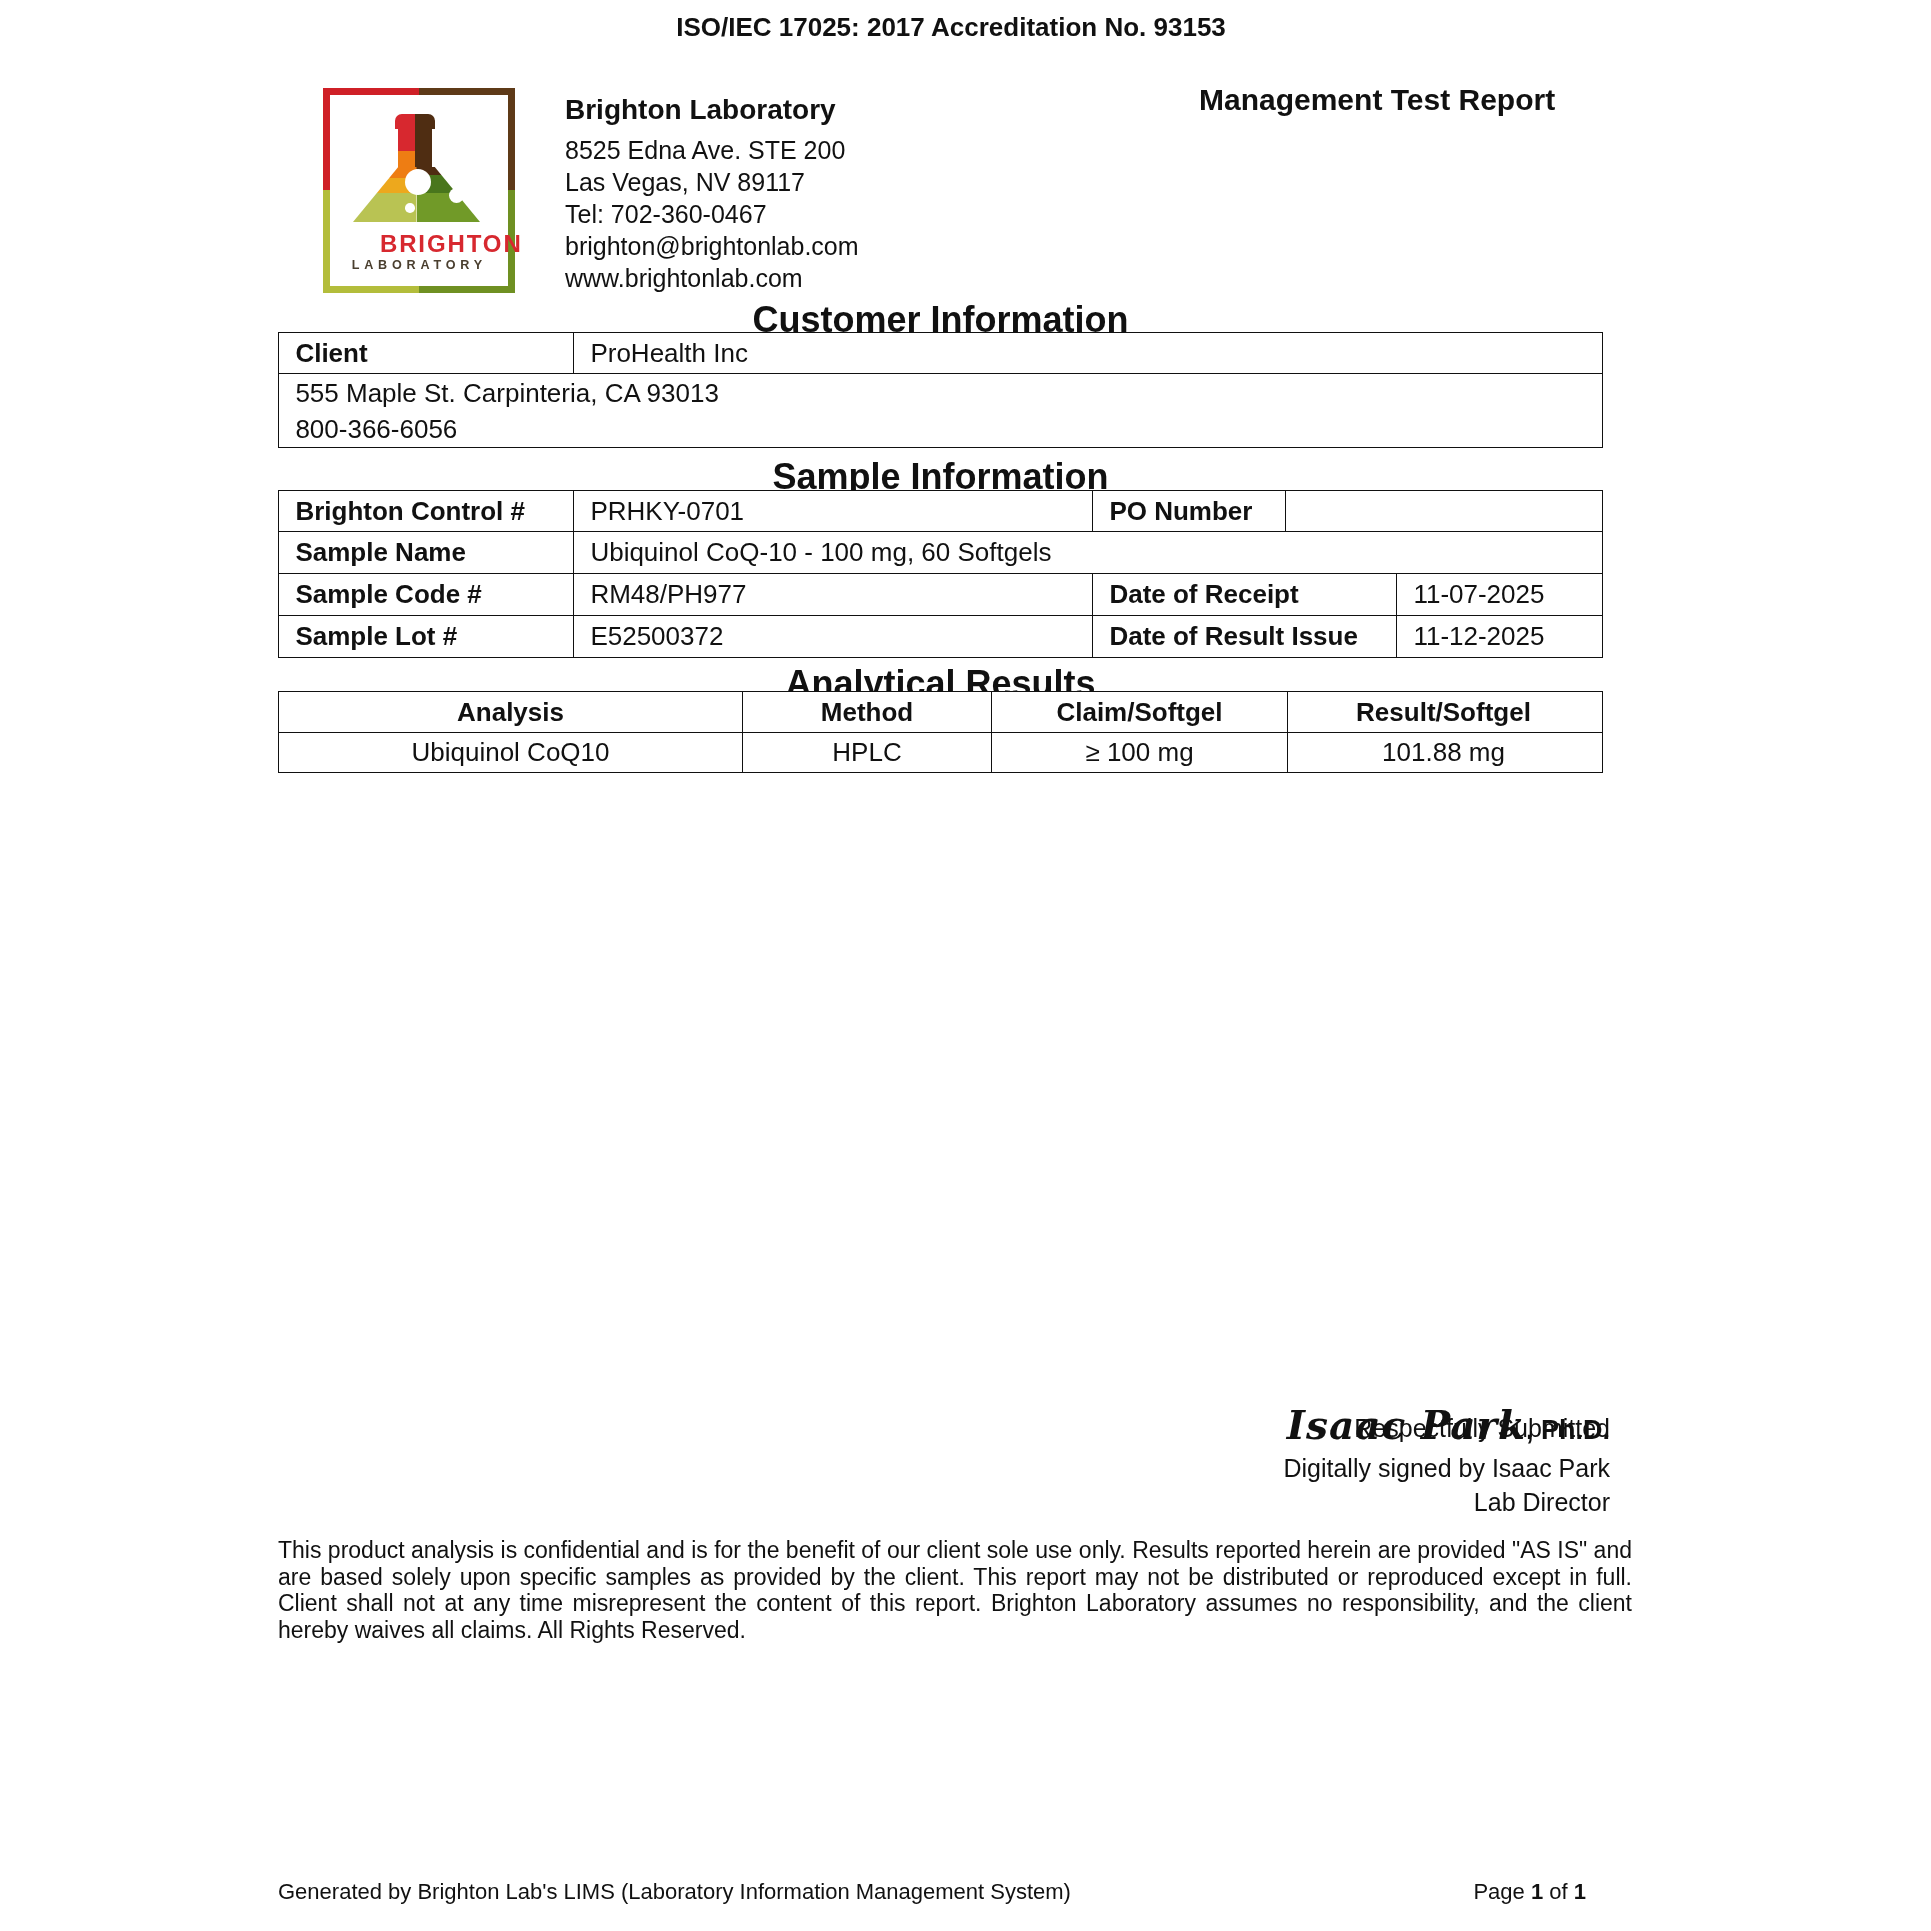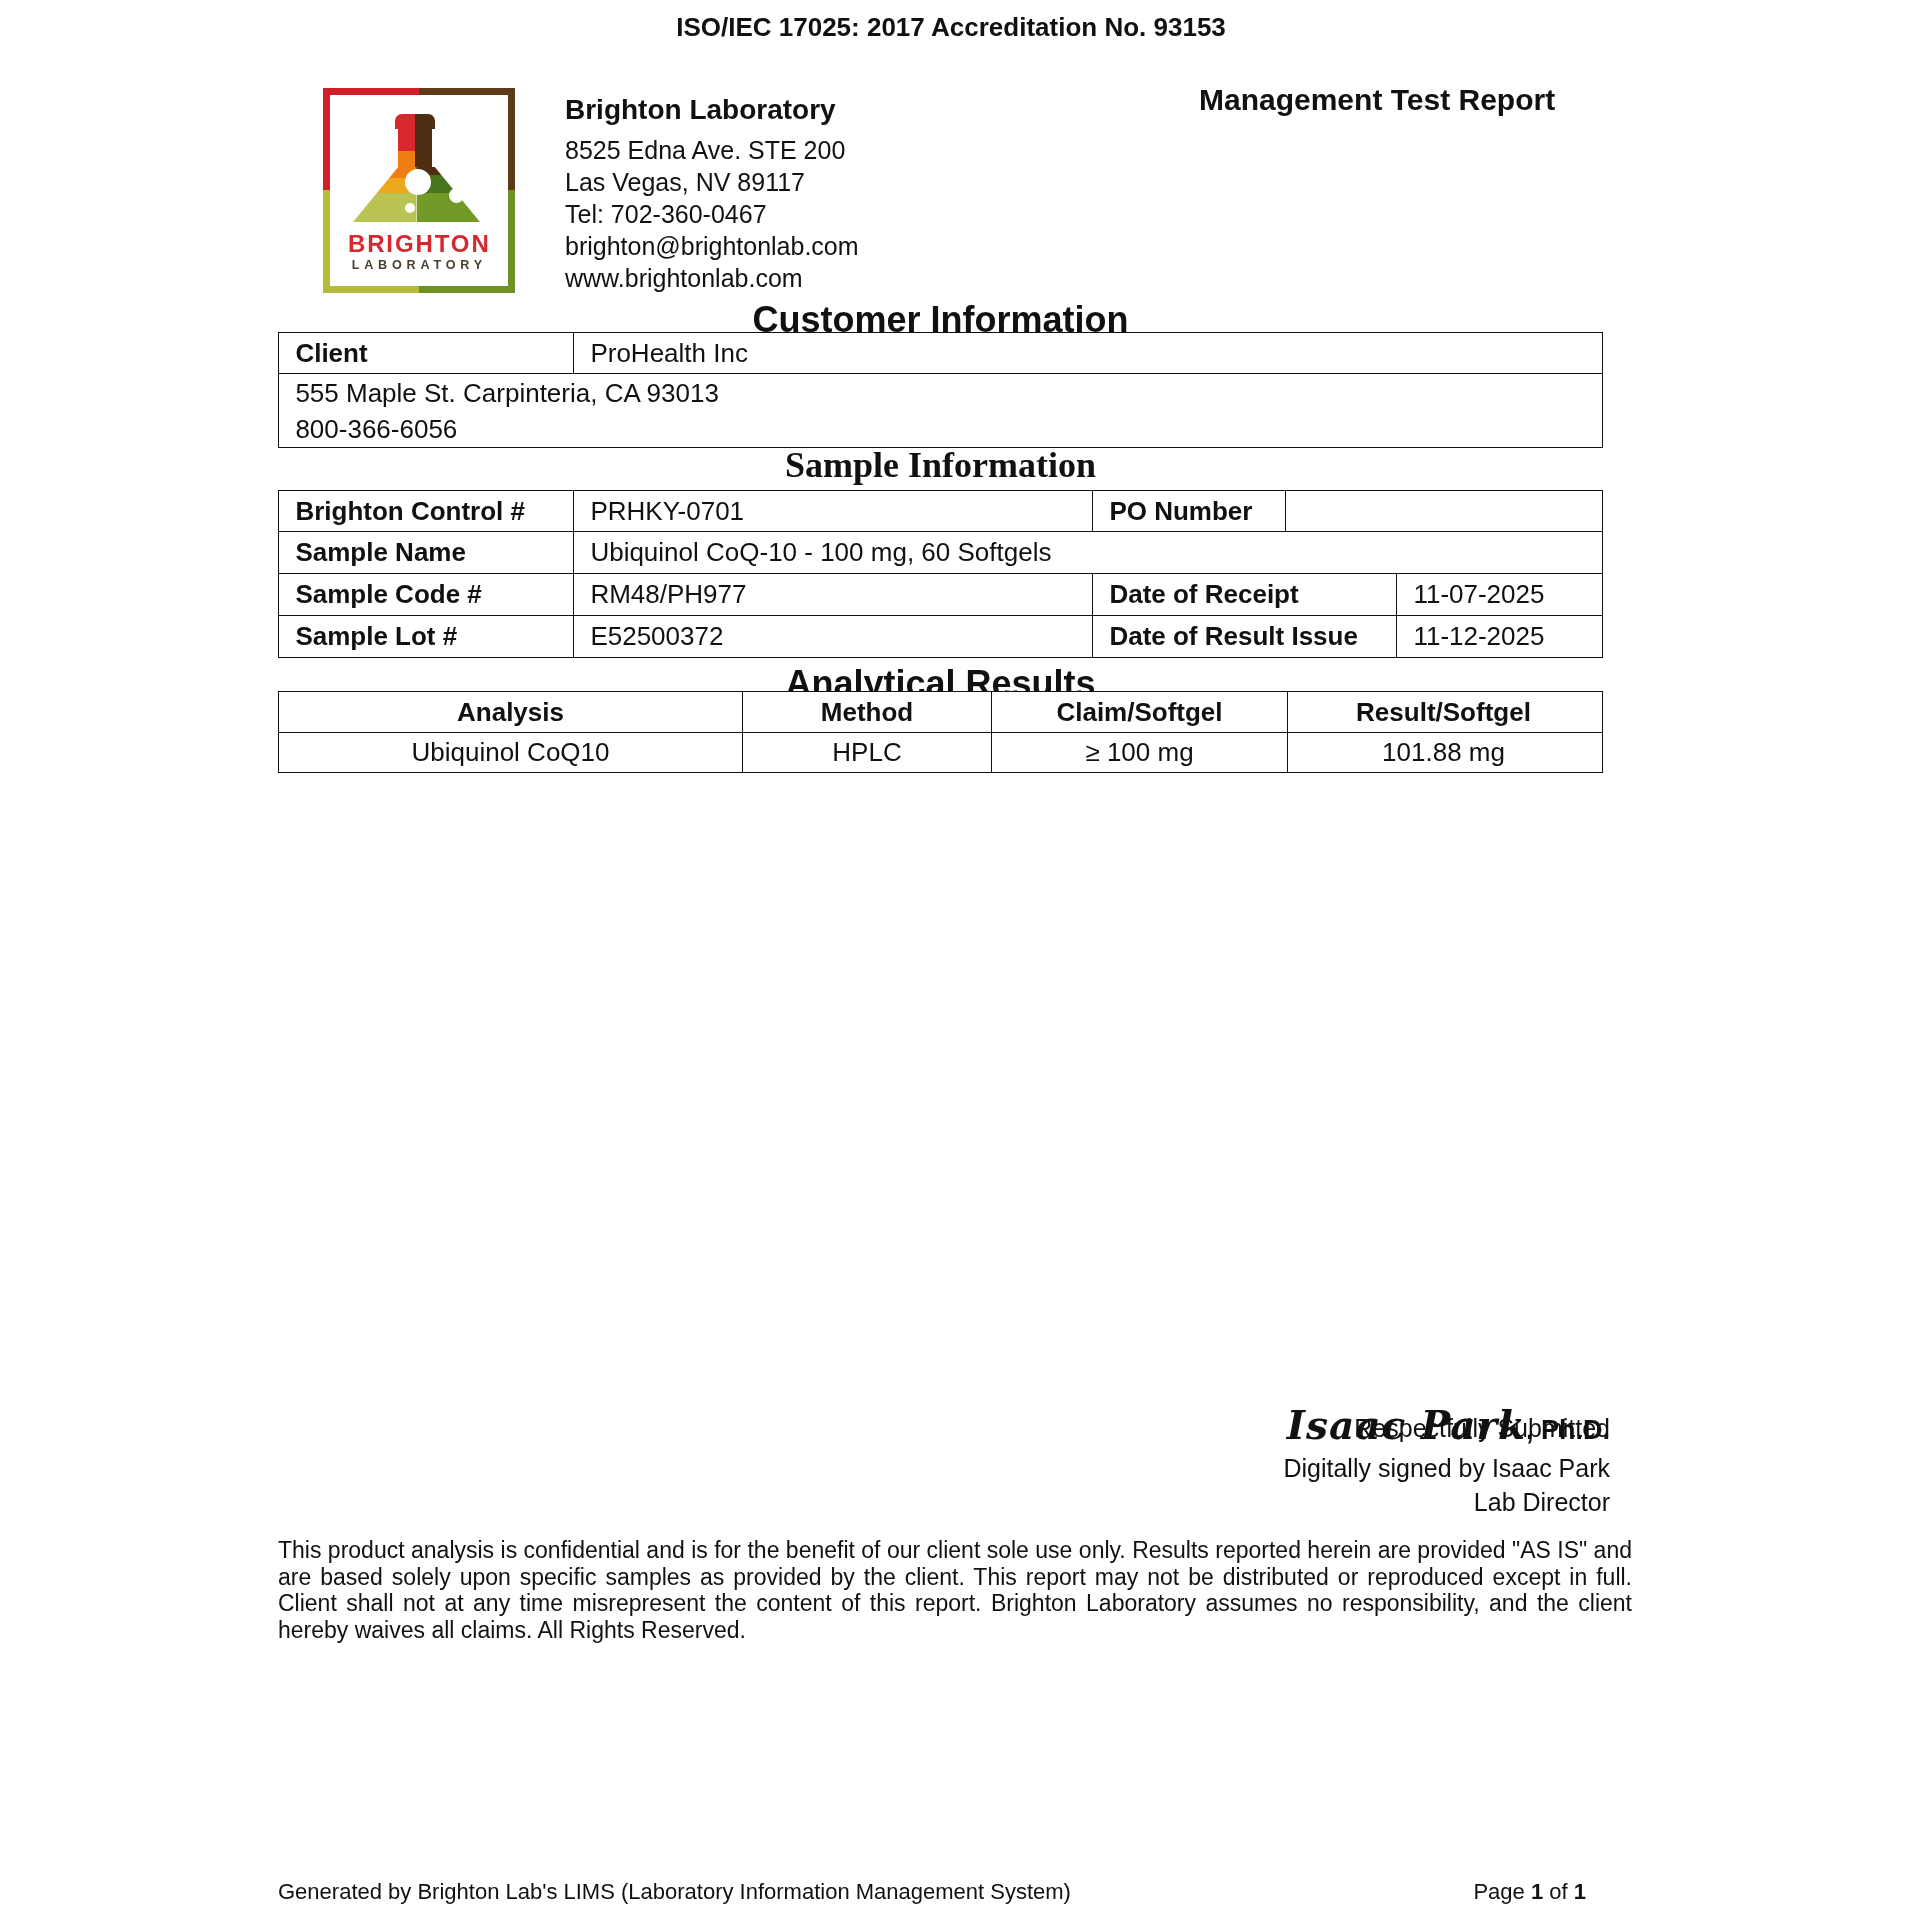--- a/index.html
+++ b/index.html
@@ -27,31 +27,31 @@
     background-size:50% 100%,50% 100%; background-position:0 0,100% 0; background-repeat:no-repeat; }
   .flask-cone { position:absolute; left:30px; top:79px; width:127px; height:55px;
     clip-path:polygon(35.6% 0,64.4% 0,100% 100%,0 100%);
     background-image:linear-gradient(180deg,#ee7d13 0 20%,#eda81d 20% 47%,#b9c353 47% 100%),linear-gradient(180deg,#4f2d12 0 14%,#49761c 14% 47%,#719a28 47% 100%);
     background-size:50% 100%,50% 100%; background-position:0 0,100% 0; background-repeat:no-repeat; }
   .bub { position:absolute; background:#fff; border-radius:50%; }
   .b1 { left:82px; top:81px; width:26px; height:26px; }
   .b2 { left:126px; top:100px; width:15.4px; height:15.4px; }
   .b3 { left:82px; top:115px; width:9.7px; height:9.7px; }
   .logo-brand { position:absolute; left:6.8px; top:142px; width:179px; text-align:center;
-    font-size:24px; font-weight:bold; letter-spacing:1.9px; color:#d7282f; }
+    font-size:24px; font-weight:bold; letter-spacing:1.9px; color:#d7282f;padding-left:32px; }
   .logo-sub { position:absolute; left:6.8px; top:170px; width:179px; text-align:center;
     font-size:12.6px; font-weight:bold; letter-spacing:4.8px; color:#4a3f2f; }
   
   .lab-name { position:absolute; left:565px; top:94px; font-size:28px; font-weight:bold; }
   .lab-address { position:absolute; left:565px; top:134px; font-size:25px; line-height:32px; }
   
   .section-heading { position:absolute; left:278px; width:1325px; text-align:center;
     font-size:36px; font-weight:bold; }
   .h-customer { top:299px; }
-  .h-sample   { top:444px;font-family:Liberation Serif, serif; }
+  .h-sample   { top:456px; }
   .h-results  { top:663px; }
   
   .tbl { position:absolute; left:278px; width:1325px; border:1.9px solid #111;
     box-sizing:border-box; background:#fff; }
   .t-customer { top:332px; }
   .t-sample   { top:490px; }
   .t-results  { top:691px; }
   .trow { display:flex; box-sizing:border-box; }
   .trow + .trow { border-top:1.9px solid #111; }
   .cell { box-sizing:border-box; display:flex; align-items:center;

